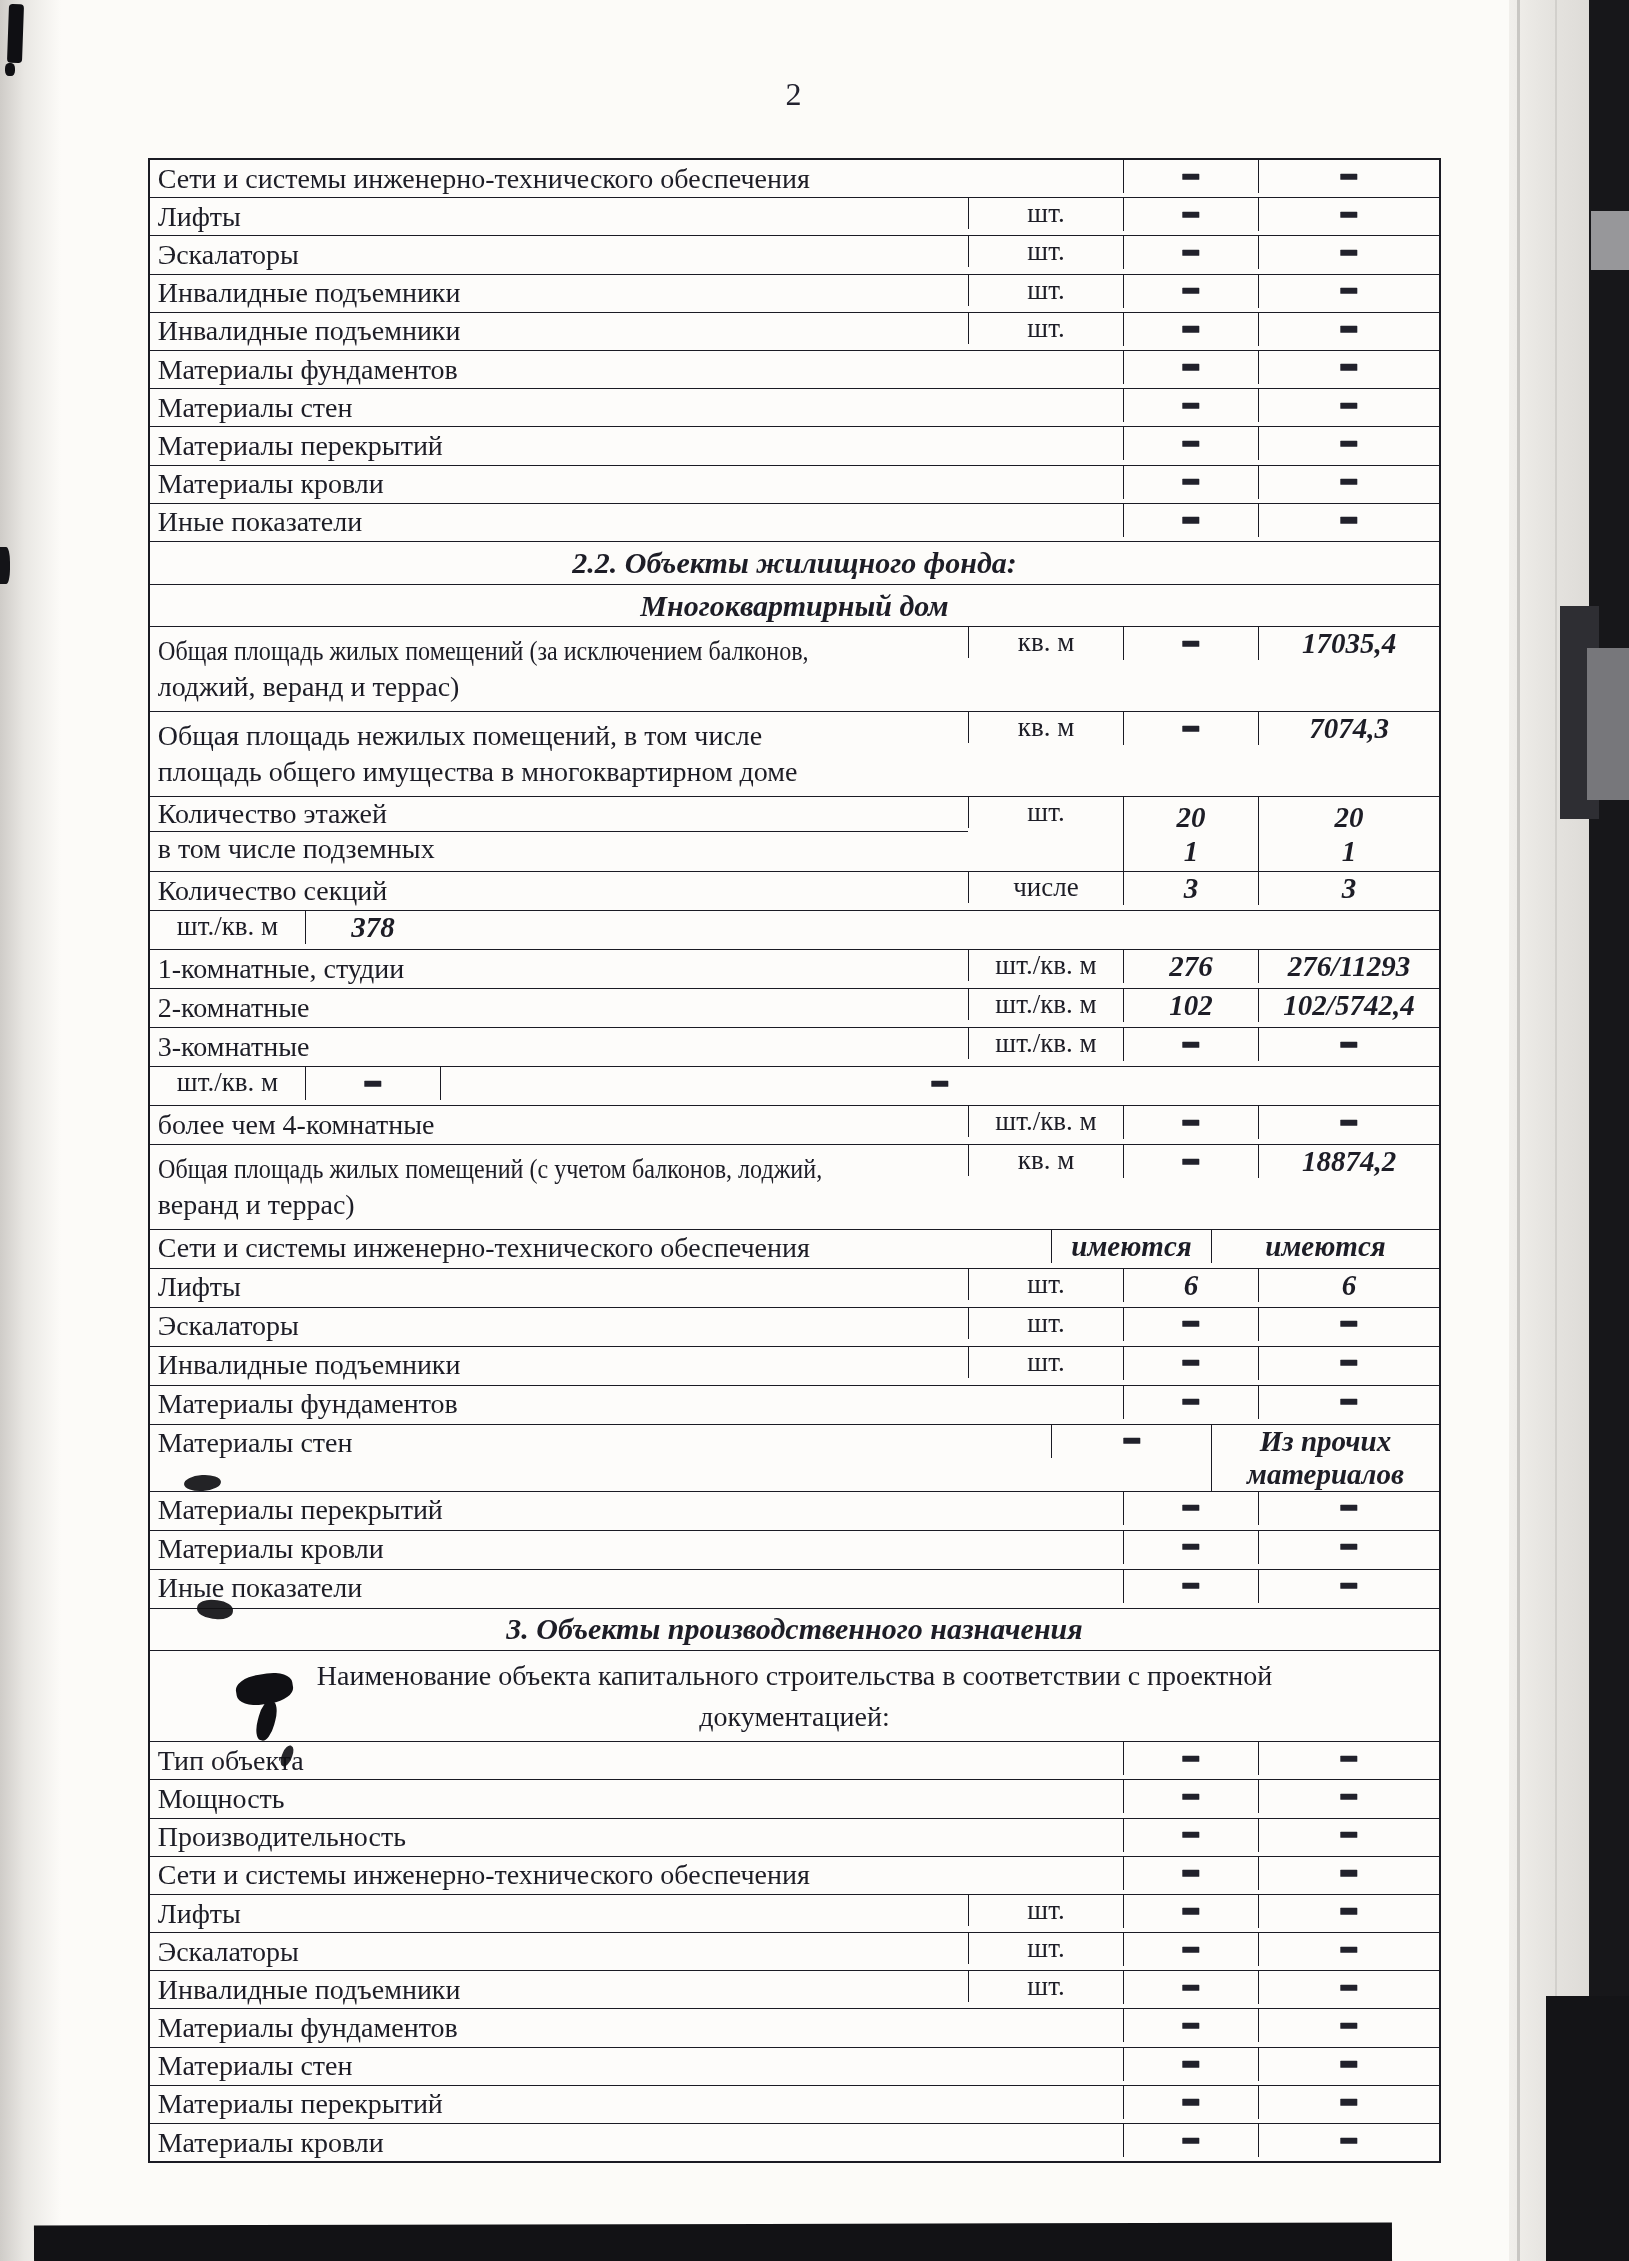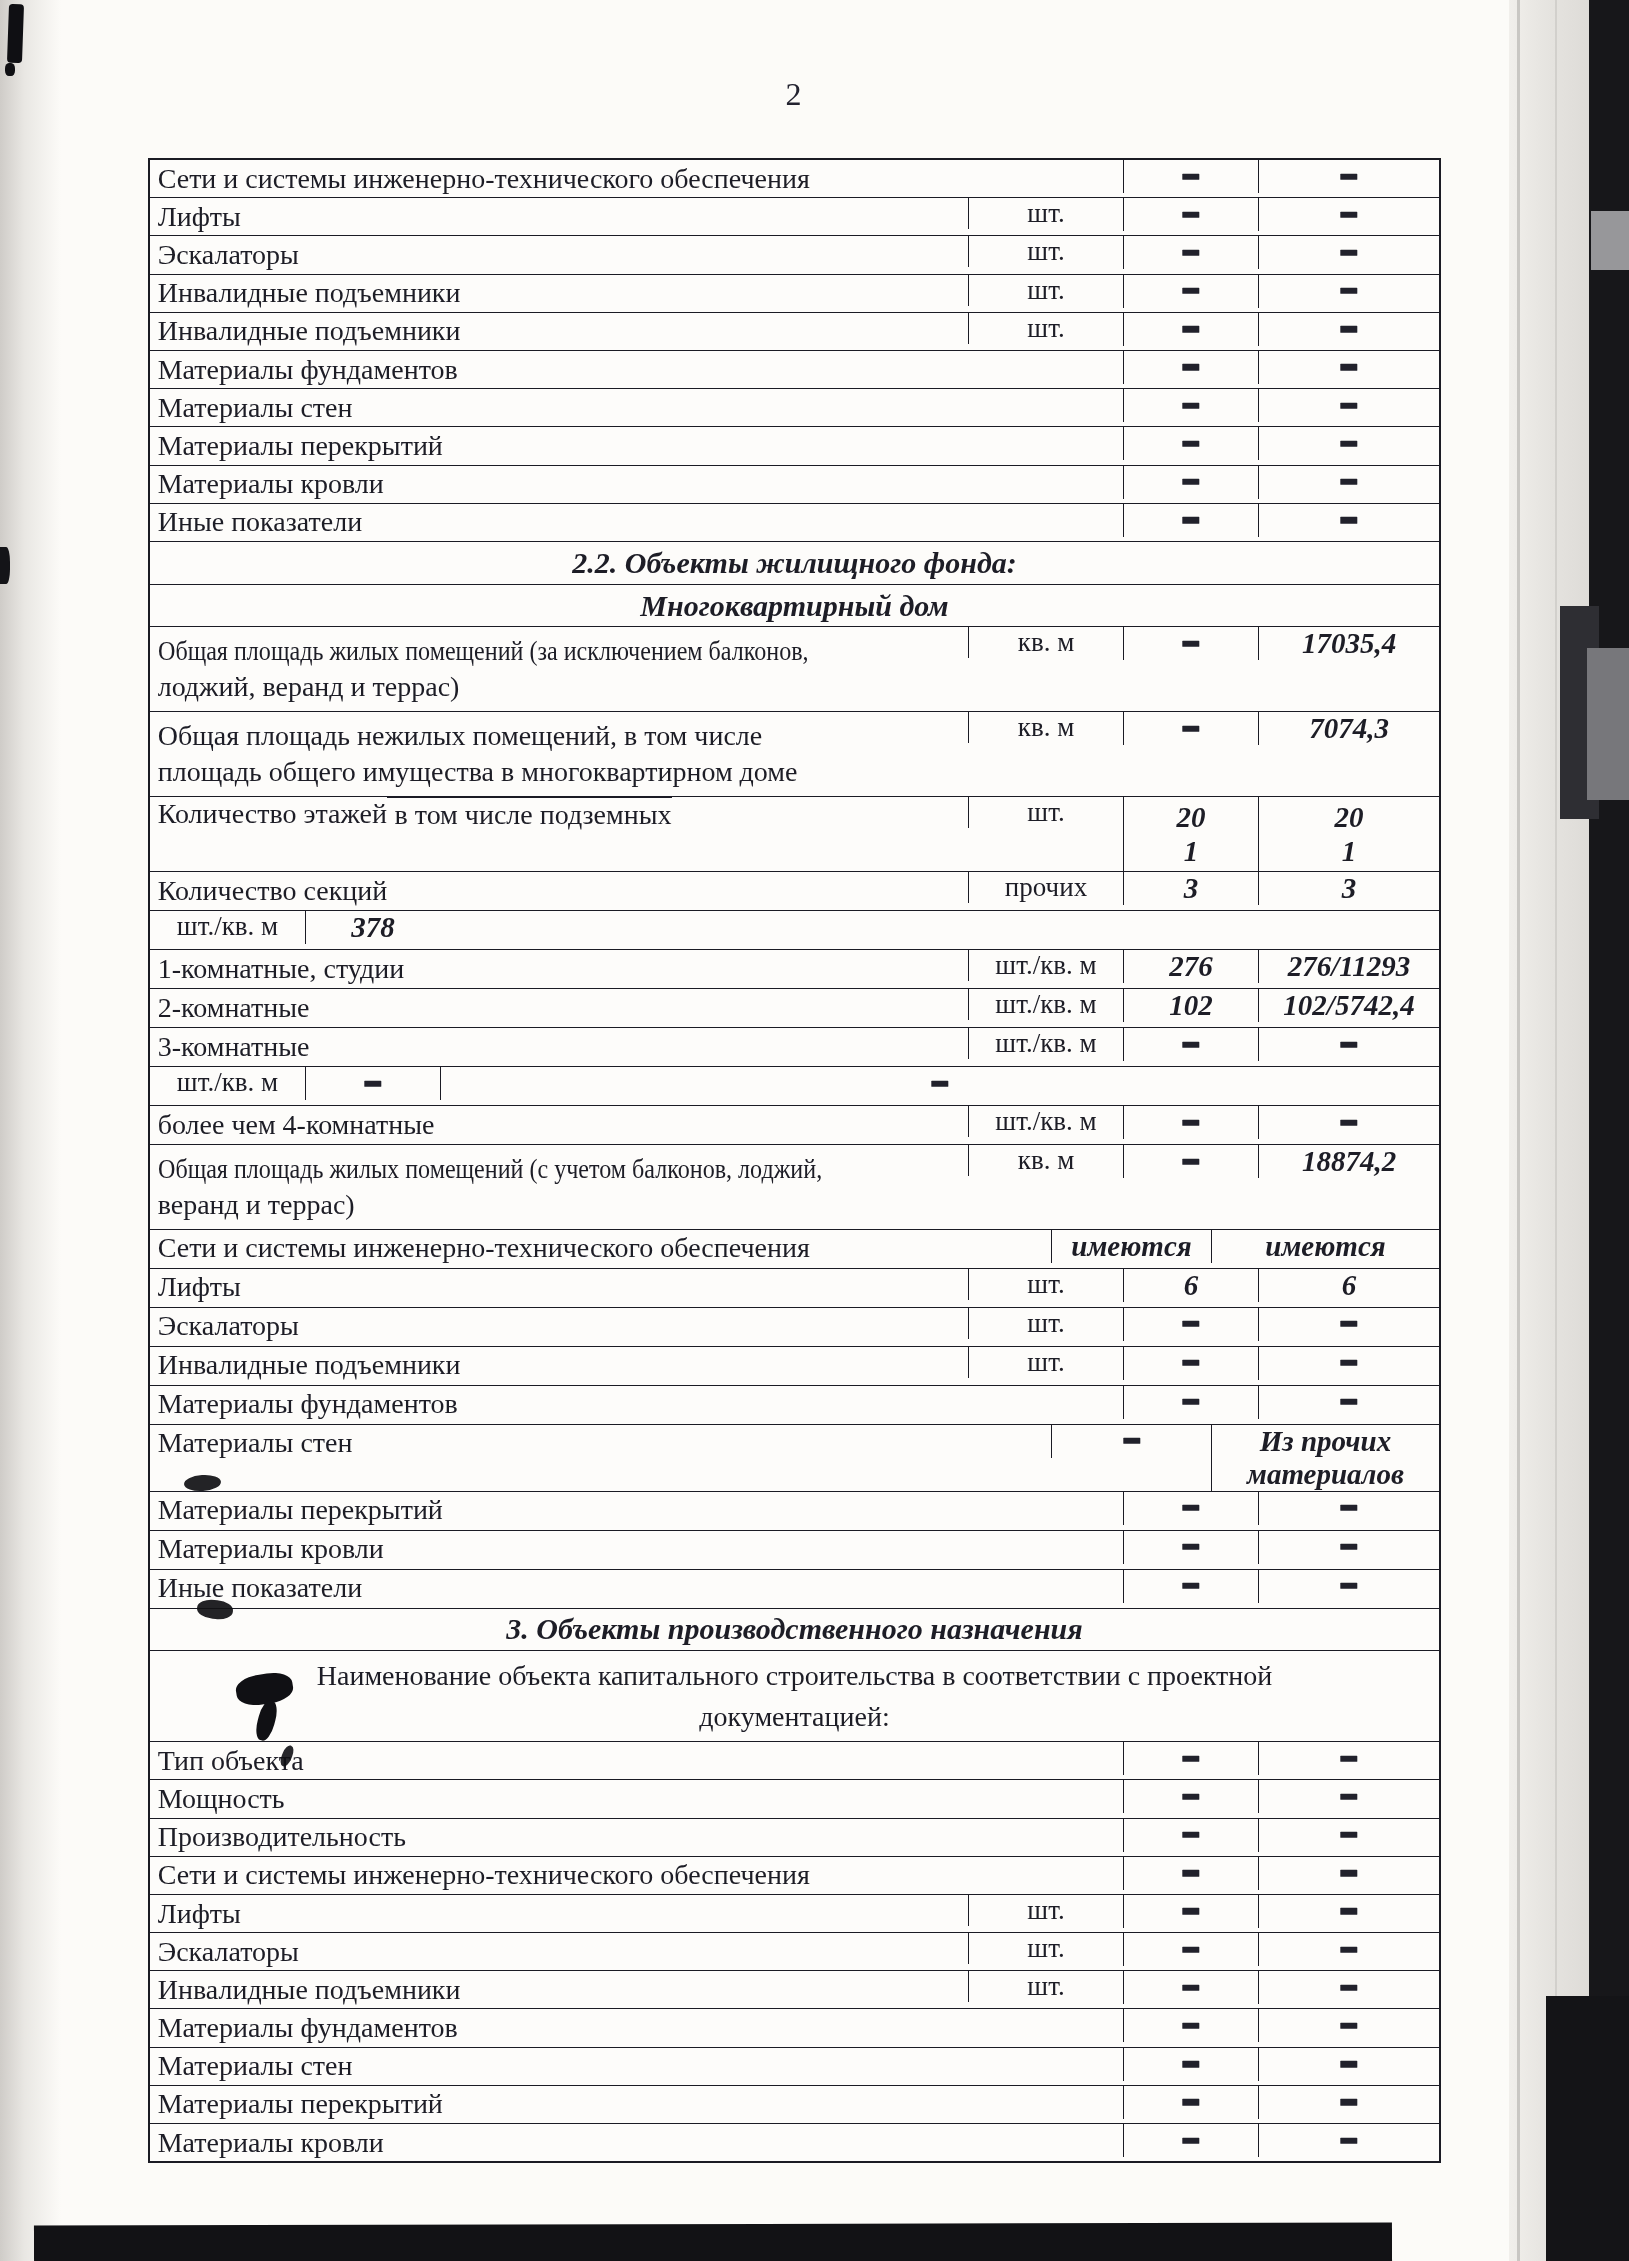--- a/index.html
+++ b/index.html
@@ -63,21 +63,21 @@
   .ltxt{font-size:28px;line-height:32px;display:inline-block;}
   .cond{transform:scaleX(0.86);transform-origin:left center;white-space:nowrap;}
   .two .ltxt{display:block;}
   .c.lab.two{flex-direction:column;align-items:flex-start;justify-content:center;padding-top:5.8px;padding-bottom:5.8px;}
   .two .ln{display:block;font-size:28px;line-height:36px;}
   .val,.valw1,.valw2{font-size:29px;font-weight:700;font-style:italic;}
   .hcell{width:100%;text-align:center;font-size:30px;font-weight:700;font-style:italic;padding:3.9px 0;}
   .ncell{width:100%;text-align:center;font-size:28px;line-height:41px;padding:3.9px 0;}
   .ncell .inner{max-width:1096px;margin:0 auto;display:block;}
   
-  .c.lab.stack{flex-direction:row;align-items:stretch;padding:0;}
+  .c.lab.stack{flex-direction:column;align-items:stretch;padding:0;}
   .fl{min-height:34px;display:flex;align-items:center;padding-left:7.7px;font-size:28px;}
   .fl.flb{border-top:1.9px solid #1b1b24;}
   .c.vstack{flex-direction:column;justify-content:center;gap:2.6px;padding:3.9px 0;}
   .vv{font-size:29px;font-weight:700;font-style:italic;line-height:32px;}
   
   .dash{position:relative;color:transparent !important;min-width:26px;}
   .dash::after{content:"";position:absolute;left:50%;top:50%;width:17.4px;height:6.4px;
     background:#21212b;transform:translate(-50%,-50%);border-radius:0.6px;}
 </style>
 </head>
@@ -221,21 +221,21 @@
           </div>
           <div class="c val vstack last">
             <div class="vv">20</div>
             <div class="vv">1</div>
           </div>
         </div>
         <div class="row std">
           <div class="c lab">
             <span class="ltxt">Количество секций</span>
           </div>
-          <div class="c unit">прочих</div>
+          <div class="c unit">числе</div>
           <div class="c val">3</div>
           <div class="c val last">3</div>
         </div>
         <div class="row twol">
           <div class="c unit">шт./кв. м</div>
           <div class="c val">378</div>
         </div>
         <div class="row std">
           <div class="c lab">
             <span class="ltxt">1-комнатные, студии</span>

